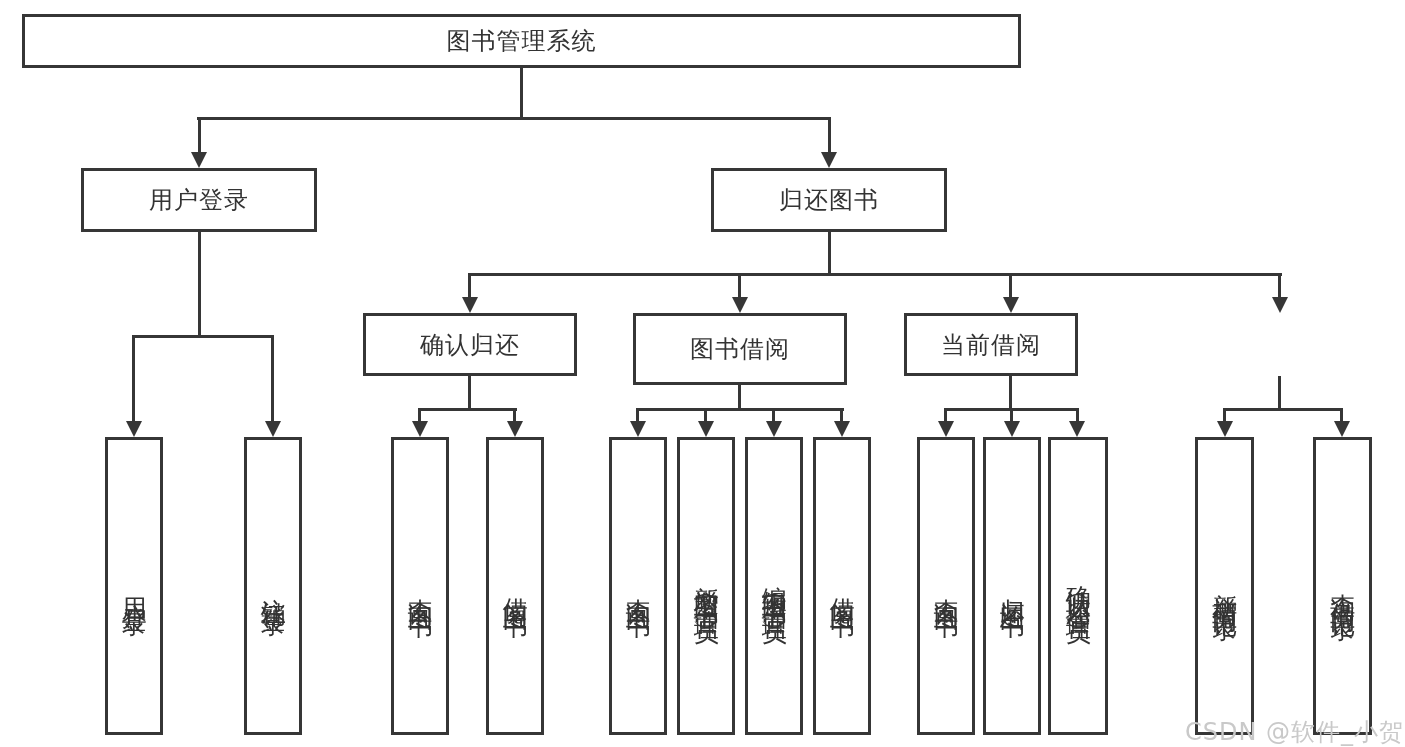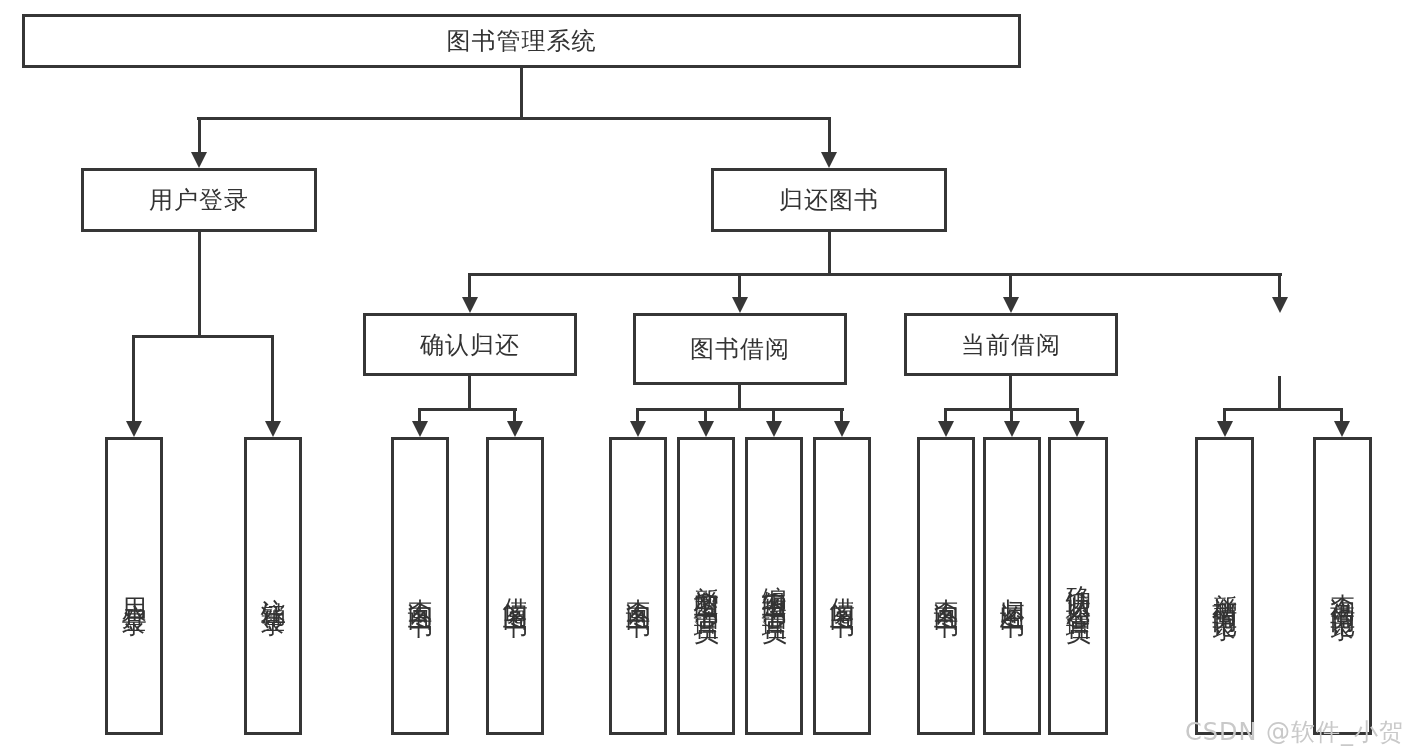--- a/index.html
+++ b/index.html
@@ -91,21 +91,21 @@
   <div class="arrow" style="left:1003px;top:297px"></div>
   <div class="line" style="left:1278px;top:273px;width:3px;height:26px"></div>
   <div class="arrow" style="left:1272px;top:297px"></div>
 
   <div class="node h-node" style="left:363px;top:313px;width:214px;height:63px">
     <span>确认归还</span>
   </div>
   <div class="node h-node" style="left:633px;top:313px;width:214px;height:72px">
     <span>图书借阅</span>
   </div>
-  <div class="node h-node" style="left:904px;top:313px;width:214px;height:63px">
+  <div class="node h-node" style="left:904px;top:313px;width:174px;height:63px">
     <span>当前借阅</span>
   </div>
 
   <div class="line" style="left:468px;top:376px;width:3px;height:32px"></div>
   <div class="line" style="left:418px;top:408px;width:99px;height:3px"></div>
   <div class="line" style="left:418px;top:408px;width:3px;height:15px"></div>
   <div class="arrow" style="left:412px;top:421px"></div>
   <div class="line" style="left:513px;top:408px;width:3px;height:15px"></div>
   <div class="arrow" style="left:507px;top:421px"></div>
 

